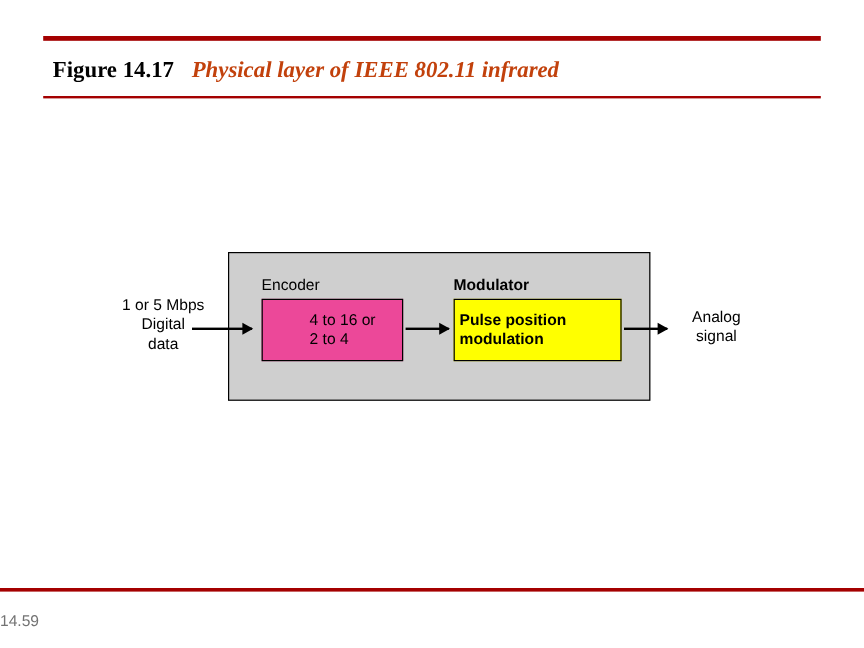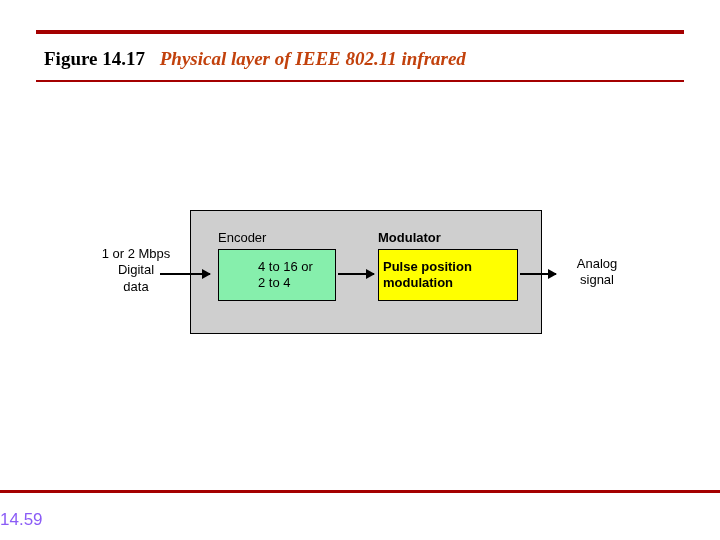--- a/index.html
+++ b/index.html
@@ -52,22 +52,22 @@
     right: 0;
     top: 490px;
     height: 3px;
     background: #a40000;
   }
   .page-no {
     position: absolute;
     left: 0px;
     top: 510px;
     font-family: Arial, Helvetica, sans-serif;
-    font-size: 17px;
-    color: #8b5cf6;
+    font-size: 13px;
+    color: #737373;
     text-align: center;
   }
 
   
   .diagram {
     position: absolute;
     left: 100px;
     top: 210px;
     width: 540px;
     height: 130px;
@@ -116,21 +116,21 @@
     display: flex;
     flex-direction: column;
     justify-content: center;
     box-sizing: border-box;
   }
   .encoder {
     left: 118px;
     width: 118px;
   }
   .encoder .stage-box {
-    background: #86efac;
+    background: #ec4899;
     height: 52px;
     padding-left: 39px;
   }
   .modulator {
     left: 278px;
     width: 140px;
     font-weight: bold;
   }
   .modulator .stage-box {
     background: #ffff00;
@@ -167,21 +167,21 @@
 <div class="title-row">
   <span class="fig-no">Figure 14.17</span>
   <span class="fig-caption">Physical layer of IEEE 802.11 infrared</span>
 </div>
 
 <div class="mid-rule"></div>
 
 <div class="diagram">
 
   <div class="input-label">
-    <div>1 or 2 Mbps</div>
+    <div>1 or 5 Mbps</div>
     <div>Digital</div>
     <div>data</div>
   </div>
 
   <div class="gray-box"></div>
 
   <div class="arrow arrow-in"></div>
 
   <div class="stage encoder">
     <div class="stage-title">Encoder</div>

